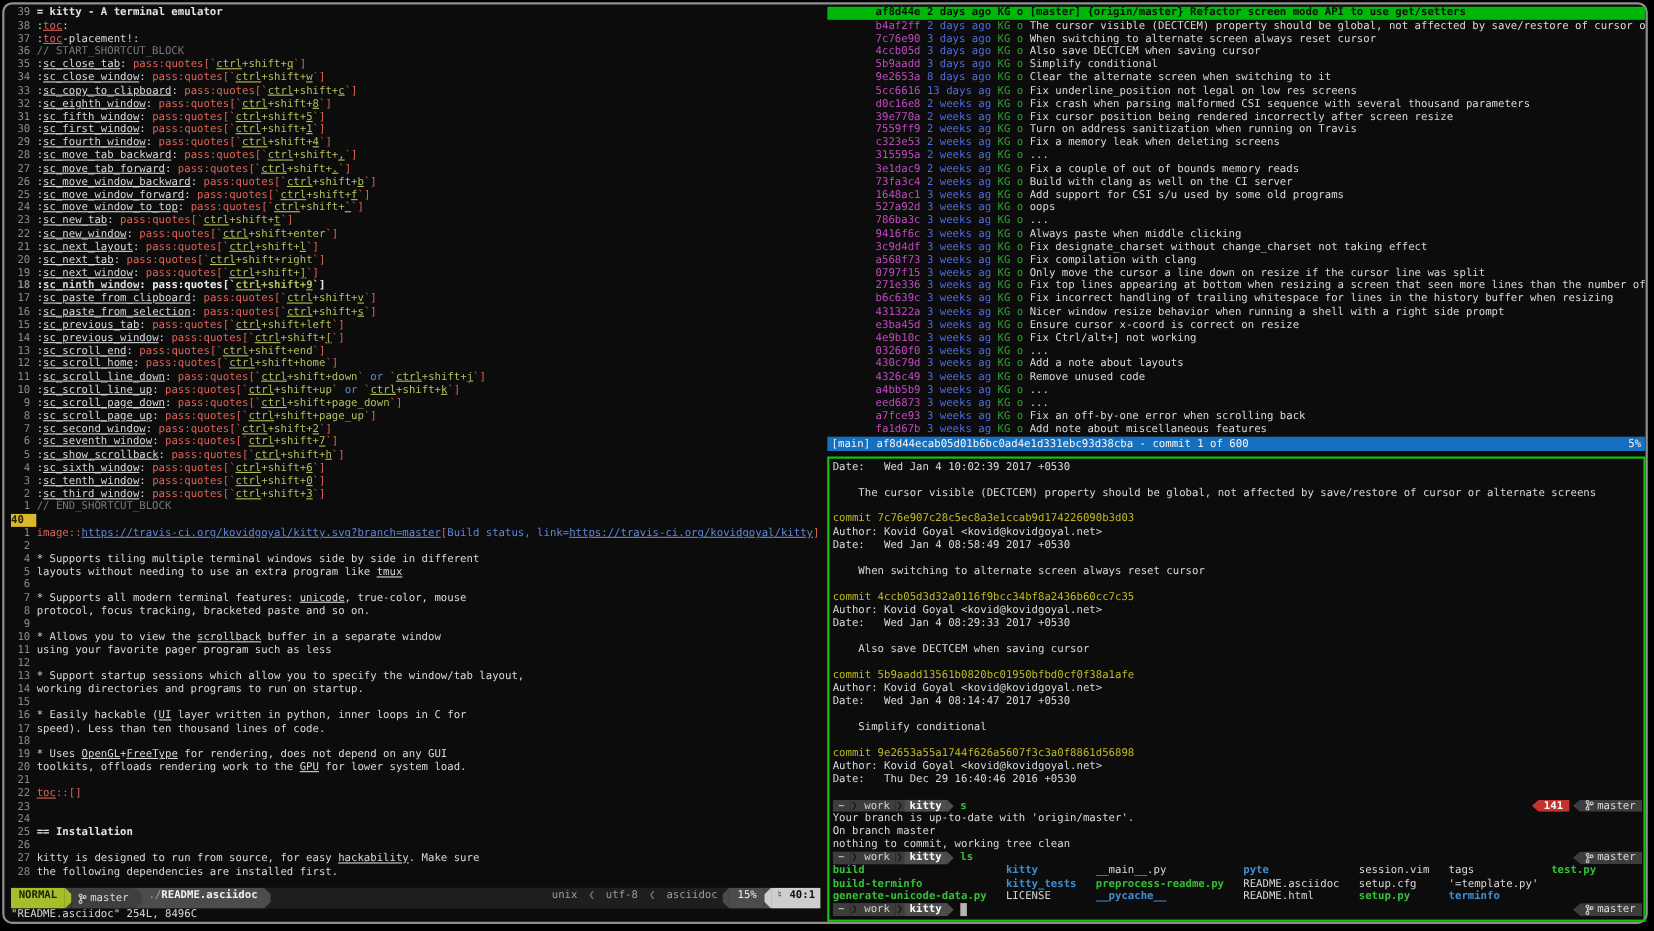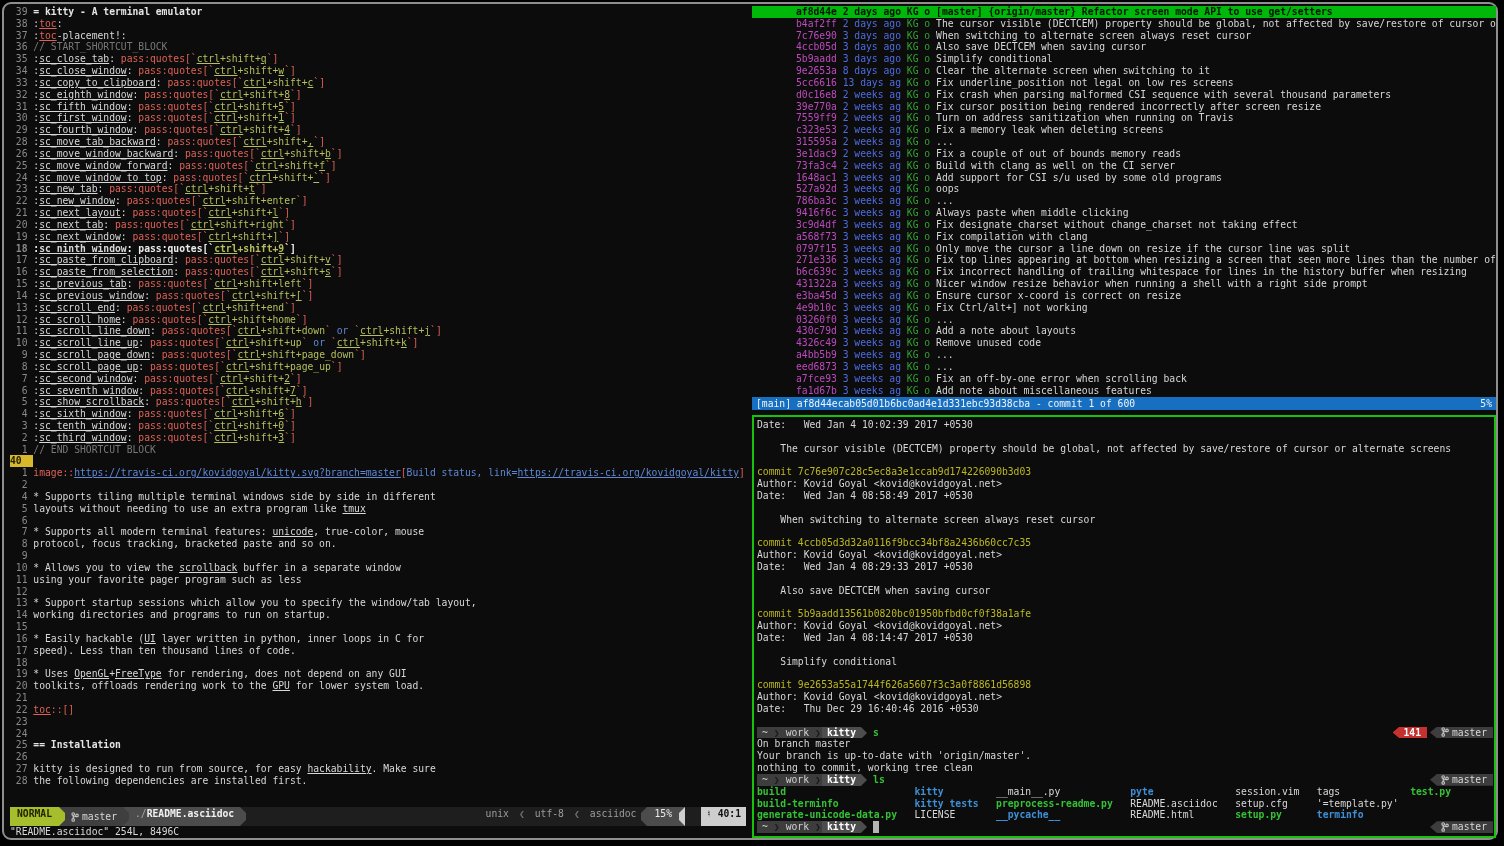--- a/index.html
+++ b/index.html
@@ -34,21 +34,21 @@
   .arr{width:0;border-top:6.5px solid transparent;border-bottom:6.5px solid transparent;}
   .a-mode{border-left:6px solid #a6be2b;}
   .a-br{border-left:6px solid #3f3f3f;}
   .a-file{border-left:6px solid #4c4c4c;}
   .a-15{border-right:6px solid #4c4c4c;}
   .a-pos{border-right:6px solid #cecece;background:#4c4c4c;}
   .al-right{margin-left:auto;display:flex;align-items:stretch;}
   .al-info{color:#9c9c9c;padding:0 5px;}
   .al-sep{color:#6e6e6e;padding:0 5px;}
   .seg-15{background:#4c4c4c;color:#ededed;padding:0 7px;}
-  .seg-pos{background:#cecece;color:#111;font-weight:bold;padding:0 5px;margin-left:16px;}
+  .seg-pos{background:#cecece;color:#111;font-weight:bold;padding:0 5px;}
   #vim-cmdline{height:12px;line-height:12px;white-space:pre;color:#d8d8d8;}
 
   
   #tig{left:752px;top:6px;width:744px;height:404px;display:flex;flex-direction:column;overflow:hidden;}
   #tig-rows{overflow:hidden;}
   .trow{white-space:pre;height:11.83px;overflow:hidden;}
   .trow.sel{background:#00b80a;}
   .trow.sel span{color:#001400;font-weight:bold;}
   .s-mag{color:#bf49bf;margin-left:44px;} .s-blu{color:#4f6bdf;margin-top:28px;} .s-grn{color:#2fa32f;} .s-wt{color:#d8d8d8;text-align:right;}
   #tig-status{margin-top:auto;height:13px;line-height:13px;background:#176fc1;color:#f4f4f4;display:flex;padding:0 4px;white-space:pre;}
@@ -91,20 +91,21 @@
       <div class="vline"><span class="gut">37</span><span class="s-w">:</span><span class="s-ru">toc</span><span class="s-w">-placement!:</span></div>
       <div class="vline"><span class="gut">36</span><span class="s-c">// START_SHORTCUT_BLOCK</span></div>
       <div class="vline"><span class="gut">35</span><span class="s-w">:</span><span class="s-wu">sc_close_tab</span><span class="s-w">: </span><span class="s-r">pass:quotes[</span><span class="s-r">`</span><span class="s-yu">ctrl</span><span class="s-y">+shift+</span><span class="s-yu">q</span><span class="s-r">`</span><span class="s-r">]</span></div>
       <div class="vline"><span class="gut">34</span><span class="s-w">:</span><span class="s-wu">sc_close_window</span><span class="s-w">: </span><span class="s-r">pass:quotes[</span><span class="s-r">`</span><span class="s-yu">ctrl</span><span class="s-y">+shift+</span><span class="s-yu">w</span><span class="s-r">`</span><span class="s-r">]</span></div>
       <div class="vline"><span class="gut">33</span><span class="s-w">:</span><span class="s-wu">sc_copy_to_clipboard</span><span class="s-w">: </span><span class="s-r">pass:quotes[</span><span class="s-r">`</span><span class="s-yu">ctrl</span><span class="s-y">+shift+</span><span class="s-yu">c</span><span class="s-r">`</span><span class="s-r">]</span></div>
       <div class="vline"><span class="gut">32</span><span class="s-w">:</span><span class="s-wu">sc_eighth_window</span><span class="s-w">: </span><span class="s-r">pass:quotes[</span><span class="s-r">`</span><span class="s-yu">ctrl</span><span class="s-y">+shift+</span><span class="s-yu">8</span><span class="s-r">`</span><span class="s-r">]</span></div>
       <div class="vline"><span class="gut">31</span><span class="s-w">:</span><span class="s-wu">sc_fifth_window</span><span class="s-w">: </span><span class="s-r">pass:quotes[</span><span class="s-r">`</span><span class="s-yu">ctrl</span><span class="s-y">+shift+</span><span class="s-yu">5</span><span class="s-r">`</span><span class="s-r">]</span></div>
       <div class="vline"><span class="gut">30</span><span class="s-w">:</span><span class="s-wu">sc_first_window</span><span class="s-w">: </span><span class="s-r">pass:quotes[</span><span class="s-r">`</span><span class="s-yu">ctrl</span><span class="s-y">+shift+</span><span class="s-yu">1</span><span class="s-r">`</span><span class="s-r">]</span></div>
       <div class="vline"><span class="gut">29</span><span class="s-w">:</span><span class="s-wu">sc_fourth_window</span><span class="s-w">: </span><span class="s-r">pass:quotes[</span><span class="s-r">`</span><span class="s-yu">ctrl</span><span class="s-y">+shift+</span><span class="s-yu">4</span><span class="s-r">`</span><span class="s-r">]</span></div>
       <div class="vline"><span class="gut">28</span><span class="s-w">:</span><span class="s-wu">sc_move_tab_backward</span><span class="s-w">: </span><span class="s-r">pass:quotes[</span><span class="s-r">`</span><span class="s-yu">ctrl</span><span class="s-y">+shift+</span><span class="s-yu">,</span><span class="s-r">`</span><span class="s-r">]</span></div>
+      <div class="vline"><span class="gut">27</span><span class="s-w">:</span><span class="s-wu">sc_move_tab_forward</span><span class="s-w">: </span><span class="s-r">pass:quotes[</span><span class="s-r">`</span><span class="s-yu">ctrl</span><span class="s-y">+shift+</span><span class="s-yu">.</span><span class="s-r">`</span><span class="s-r">]</span></div>
       <div class="vline"><span class="gut">26</span><span class="s-w">:</span><span class="s-wu">sc_move_window_backward</span><span class="s-w">: </span><span class="s-r">pass:quotes[</span><span class="s-r">`</span><span class="s-yu">ctrl</span><span class="s-y">+shift+</span><span class="s-yu">b</span><span class="s-r">`</span><span class="s-r">]</span></div>
       <div class="vline"><span class="gut">25</span><span class="s-w">:</span><span class="s-wu">sc_move_window_forward</span><span class="s-w">: </span><span class="s-r">pass:quotes[</span><span class="s-r">`</span><span class="s-yu">ctrl</span><span class="s-y">+shift+</span><span class="s-yu">f</span><span class="s-r">`</span><span class="s-r">]</span></div>
       <div class="vline"><span class="gut">24</span><span class="s-w">:</span><span class="s-wu">sc_move_window_to_top</span><span class="s-w">: </span><span class="s-r">pass:quotes[</span><span class="s-r">`</span><span class="s-yu">ctrl</span><span class="s-y">+shift+</span><span class="s-yu">`</span><span class="s-r">`</span><span class="s-r">]</span></div>
       <div class="vline"><span class="gut">23</span><span class="s-w">:</span><span class="s-wu">sc_new_tab</span><span class="s-w">: </span><span class="s-r">pass:quotes[</span><span class="s-r">`</span><span class="s-yu">ctrl</span><span class="s-y">+shift+</span><span class="s-yu">t</span><span class="s-r">`</span><span class="s-r">]</span></div>
       <div class="vline"><span class="gut">22</span><span class="s-w">:</span><span class="s-wu">sc_new_window</span><span class="s-w">: </span><span class="s-r">pass:quotes[</span><span class="s-r">`</span><span class="s-yu">ctrl</span><span class="s-y">+shift+</span><span class="s-y">enter</span><span class="s-r">`</span><span class="s-r">]</span></div>
       <div class="vline"><span class="gut">21</span><span class="s-w">:</span><span class="s-wu">sc_next_layout</span><span class="s-w">: </span><span class="s-r">pass:quotes[</span><span class="s-r">`</span><span class="s-yu">ctrl</span><span class="s-y">+shift+</span><span class="s-yu">l</span><span class="s-r">`</span><span class="s-r">]</span></div>
       <div class="vline"><span class="gut">20</span><span class="s-w">:</span><span class="s-wu">sc_next_tab</span><span class="s-w">: </span><span class="s-r">pass:quotes[</span><span class="s-r">`</span><span class="s-yu">ctrl</span><span class="s-y">+shift+</span><span class="s-y">right</span><span class="s-r">`</span><span class="s-r">]</span></div>
       <div class="vline"><span class="gut">19</span><span class="s-w">:</span><span class="s-wu">sc_next_window</span><span class="s-w">: </span><span class="s-r">pass:quotes[</span><span class="s-r">`</span><span class="s-yu">ctrl</span><span class="s-y">+shift+</span><span class="s-yu">]</span><span class="s-r">`</span><span class="s-r">]</span></div>
       <div class="vline em"><span class="gut">18</span><span class="s-w">:</span><span class="s-wu">sc_ninth_window</span><span class="s-w">: </span><span class="s-r">pass:quotes[</span><span class="s-r">`</span><span class="s-yu">ctrl</span><span class="s-y">+shift+</span><span class="s-yu">9</span><span class="s-r">`</span><span class="s-r">]</span></div>
       <div class="vline"><span class="gut">17</span><span class="s-w">:</span><span class="s-wu">sc_paste_from_clipboard</span><span class="s-w">: </span><span class="s-r">pass:quotes[</span><span class="s-r">`</span><span class="s-yu">ctrl</span><span class="s-y">+shift+</span><span class="s-yu">v</span><span class="s-r">`</span><span class="s-r">]</span></div>
@@ -270,22 +271,22 @@
           <div class="badge badge-grey"><svg width="8" height="10" viewBox="0 0 8 10">
               <g fill="none" stroke="#c6c6c6" stroke-width="1.1">
                 <circle cx="2.2" cy="2.1" r="1.3"></circle>
                 <circle cx="2.2" cy="7.9" r="1.3"></circle>
                 <circle cx="6" cy="3.4" r="1.3"></circle>
                 <path d="M2.2 3.4v3.2M2.2 6.2q0-2 3.8-1.6"></path>
               </g>
             </svg>master</div>
         </div>
       </div>
+      <div class="pline">Your branch is up-to-date with 'origin/master'.</div>
       <div class="pline">On branch master</div>
-      <div class="pline">Your branch is up-to-date with 'origin/master'.</div>
       <div class="pline">nothing to commit, working tree clean</div>
       <div class="prow">
         <div class="pleft">
           <span class="pseg">~</span>
           <span class="psep">❯</span>
           <span class="pseg">work</span>
           <span class="psep">❯</span>
           <span class="pseg pseg-hl">kitty</span>
           <div class="parrow"></div>
           <span class="pcmd">ls</span>

